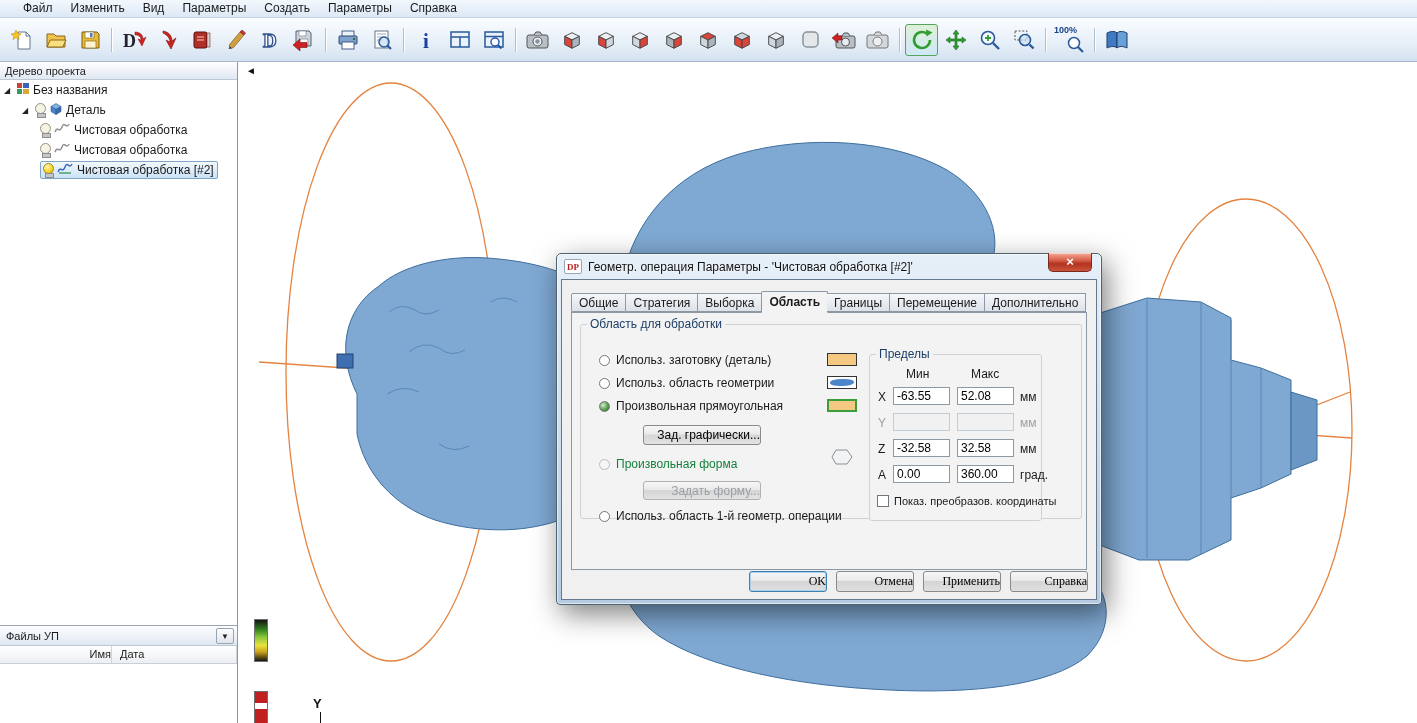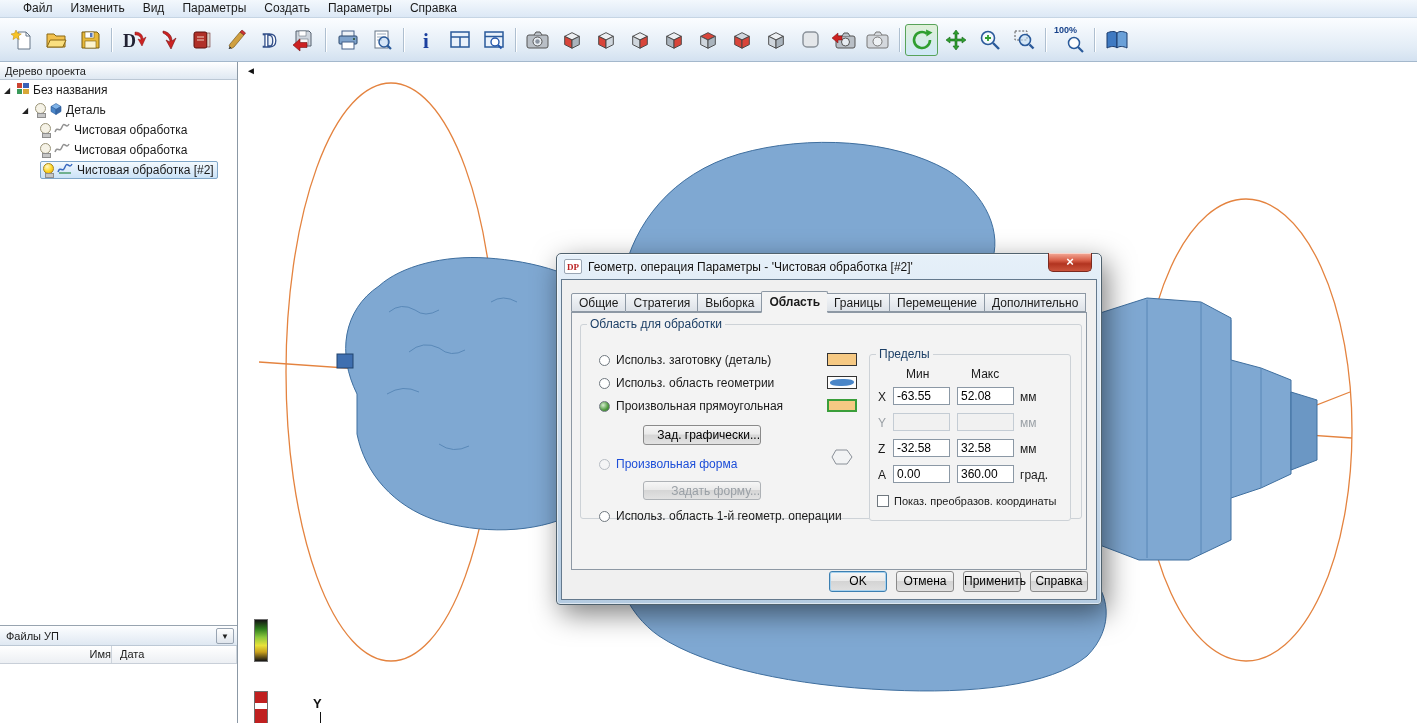--- a/index.html
+++ b/index.html
@@ -71,50 +71,50 @@
   .tabs { position:absolute; left:9px; top:11px; display:flex; align-items:flex-end; z-index:3; }
   .tab { height:19px; line-height:18px; padding:0 7px; font-size:12px; background:linear-gradient(#f5f7f9,#dde2e8); border:1px solid #8d98a4; border-left:none; cursor:default; }
   .tab:first-child { border-left:1px solid #8d98a4; border-top-left-radius:2px; }
   .tab.active { height:22px; line-height:20px; background:#f3f3f3; border-left:1px solid #8d98a4; margin:0 -1px -1px; border-top-left-radius:2px; border-top-right-radius:2px; border-bottom:1px solid #f3f3f3;font-weight:bold; }
   .tab-page { position:absolute; left:9px; right:9px; top:32px; height:258px; border:1px solid #8d98a4; background:#f3f3f3; }
 
   fieldset { position:absolute; border:1px solid #cdd2d7; border-radius:3px; }
   legend { font-size:12px; color:#1c3f66; padding:0 3px; margin-left:6px; }
   .area-fs { left:8px; top:4px; width:502px; height:202px; }
   .opt { position:absolute; left:18px; display:flex; align-items:center; gap:6px; height:14px; }
-  .opt.disabled { color:#1d4ed8; }
+  .opt.disabled { color:#15803d; }
   .radio { width:11px; height:11px; border-radius:50%; border:1px solid #70787f; background:#fff; flex:none; }
   .radio.checked { background:radial-gradient(circle at 35% 35%,#d6ecd0,#4f9a3f 60%,#2e7a22); }
   .opt.disabled .radio { border-color:#b7bdc4; background:#f4f5f6; }
   .gbtn { position:absolute; left:62px; width:118px; text-align:right; font-size:12px; border:1px solid #8a8a8a; border-radius:3px;
     background:linear-gradient(#f6f6f6,#eaeaea 45%,#d6d6d6 50%,#e2e2e2); }
   .gbtn.disabled { color:#9aa0a6; border-color:#aeb2b6; }
   .sw { position:absolute; left:246px; width:30px; height:13px; border:1px solid #333; }
   .sw1 { background:#f6c983; }
   .sw2 { background:#fdfdfd; }
   .sw2::before { content:""; position:absolute; left:2px; right:2px; top:2px; bottom:2px; background:#4a86c8; border-radius:50% 40% 50% 40%; }
   .sw3 { background:#f6c983; border:2px solid #3a9e3a; }
   .hex { position:absolute; left:250px; top:118px; }
 
-  .lim-fs { left:288px; top:16px; width:202px; height:174px; background:#f3f3f3; }
+  .lim-fs { left:288px; top:16px; width:173px; height:174px; background:#f3f3f3; }
   .lim-h { position:absolute; top:6px; font-size:12px; }
   .lim-row { position:absolute; left:0; width:100%; height:18px; }
   .lim-ax { position:absolute; left:8px; top:3px; }
   .lim-row .fld { position:absolute; top:0; width:57px; height:18px; border:1px solid #8b98a5; background:#fff; font:12px "Liberation Sans",sans-serif; padding:0 3px; }
   .fld.min { left:23px; } .fld.max { left:87px; }
   .fld:disabled { background:#f1f1f1; border-color:#c4ccd4; }
   .lim-unit { position:absolute; left:150px; top:3px; }
   .lim-row.off .lim-unit, .lim-row.off .lim-ax { color:#9aa0a6; }
   .cb-row { position:absolute; left:7px; top:134px; display:flex; align-items:center; gap:5px; }
   .cb { width:12px; height:12px; border:1px solid #70787f; background:#fff; flex:none; }
   .cb-label { font-size:11px; white-space:nowrap; }
 
   .dlg-buttons { position:absolute; right:8px; bottom:7px; display:flex; gap:9px; }
-  .btn { width:58px; height:21px; text-align:center; font-size:12px; line-height:19px; border:1px solid #8a8a8a; border-radius:3px;
-    background:linear-gradient(#f6f6f6,#eaeaea 45%,#d4d4d4 50%,#e0e0e0); }
+  .btn { width:78px; height:21px; text-align:right; font-size:12px; line-height:19px; border:1px solid #8a8a8a; border-radius:3px;
+    background:linear-gradient(#f6f6f6,#eaeaea 45%,#d4d4d4 50%,#e0e0e0);font-family:Liberation Serif, serif; }
   .btn.default { border-color:#3c7fb1; box-shadow:inset 0 0 0 1px #a8d2ee; }
 
   svg text { font-family:"Liberation Serif",serif; }
 </style>
 </head>
 <body>
 
 <div class="menubar">
   <span class="menu-item">Файл</span>
   <span class="menu-item">Изменить</span>

